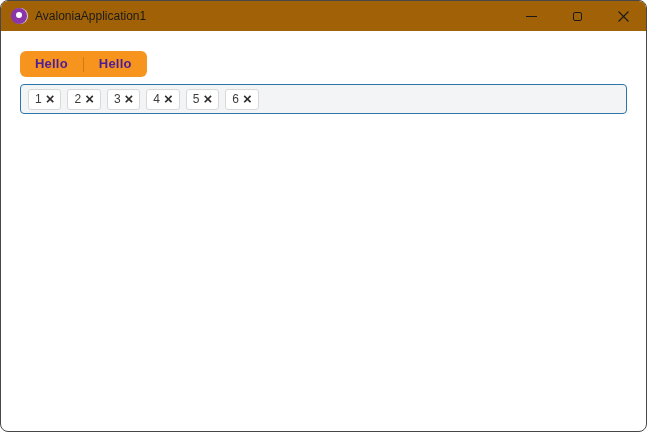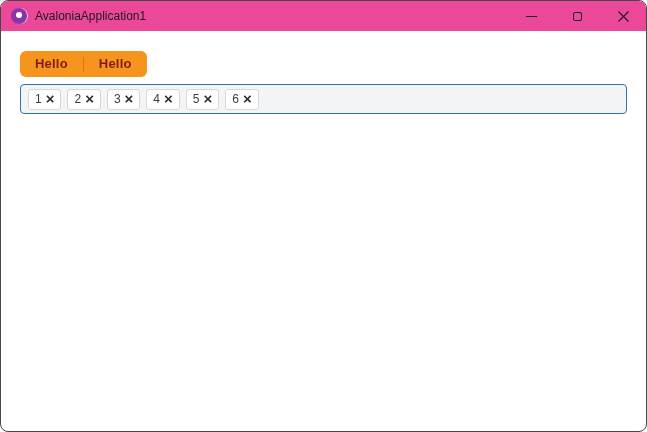--- a/index.html
+++ b/index.html
@@ -14,21 +14,21 @@
     height: 432px;
     box-sizing: border-box;
     border: 1px solid #474747;
     border-radius: 8px;
     overflow: hidden;
     background: #ffffff;
   }
   
   .titlebar {
     height: 30px;
-    background: #ec4899;
+    background: #a16207;
     display: flex;
     align-items: center;
     padding-left: 10px;
   }
   .app-icon {
     width: 16px;
     height: 16px;
     border-radius: 50%;
     background: #8B35A8;
     position: relative;
@@ -94,21 +94,21 @@
     background: #F7941D;
     border-radius: 6px;
     height: 26px;
     overflow: hidden;
   }
   .tab {
     padding: 0 15px;
     line-height: 26px;
     font-size: 13px;
     font-weight: 700;
-    color: #7f1d1d;
+    color: #4c1d95;
     letter-spacing: 0.2px;
     cursor: default;
     white-space: nowrap;
   }
   .tab-divider {
     width: 1px;
     height: 15px;
     align-self: center;
     background: rgba(0,0,0,0.16);
   }

